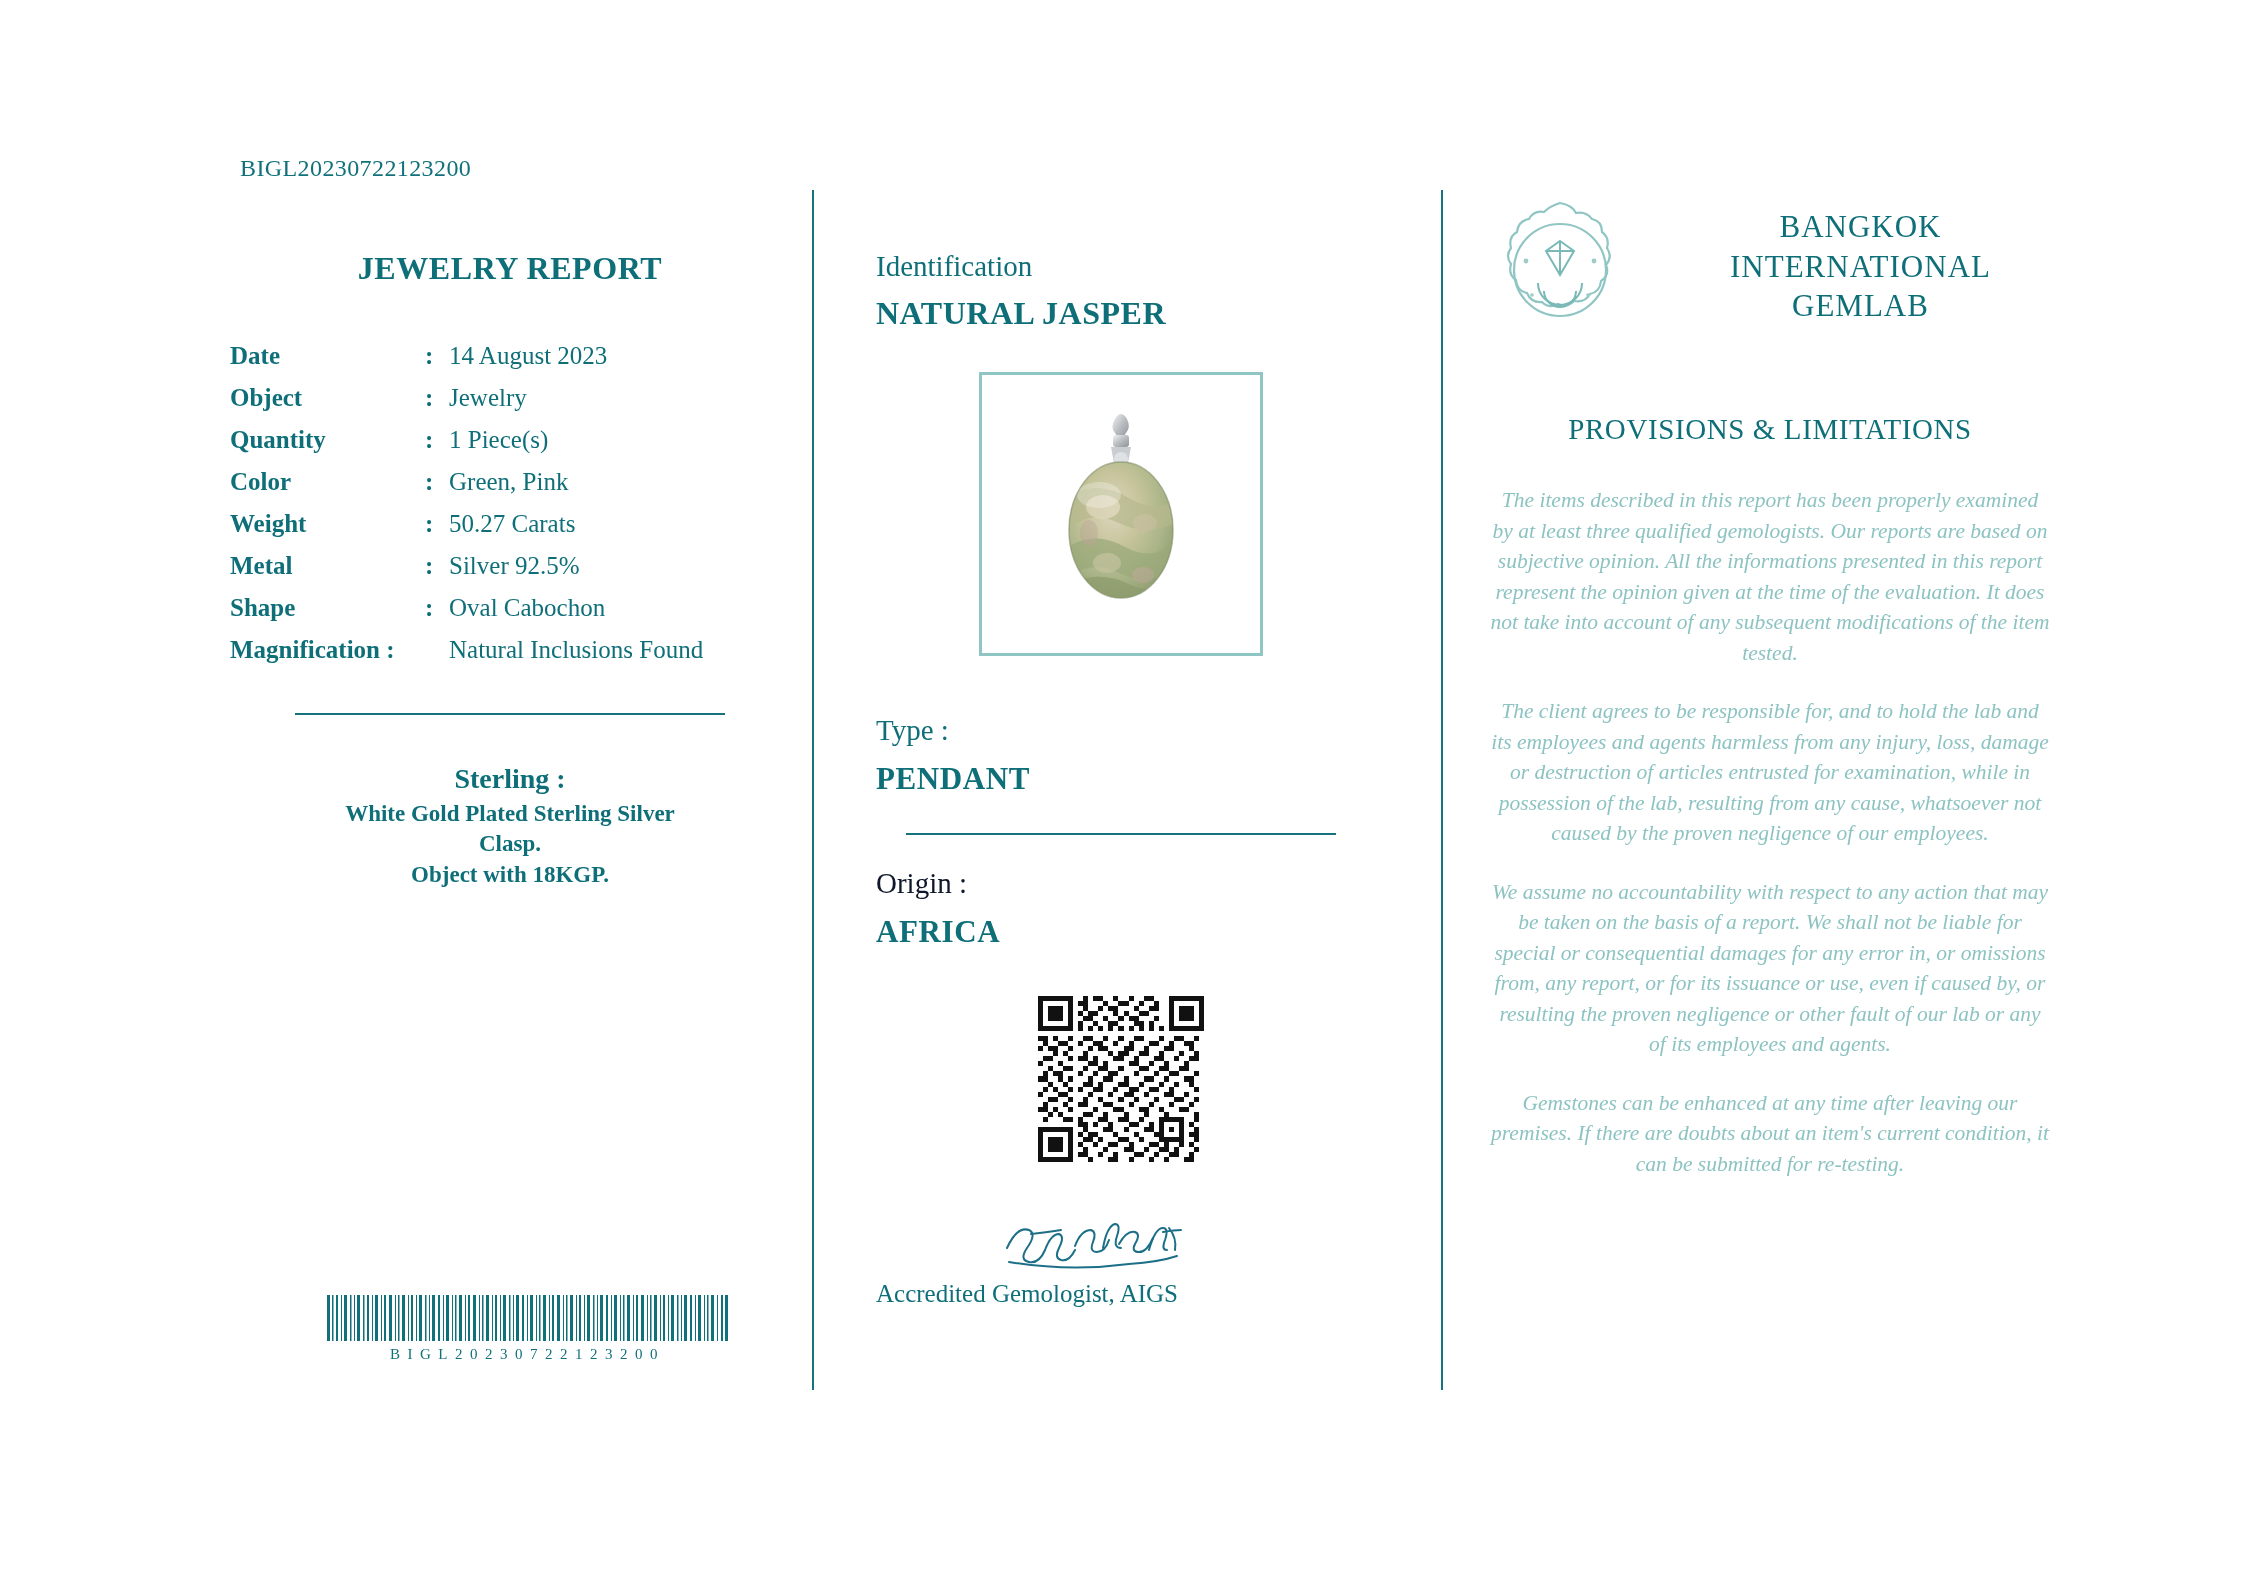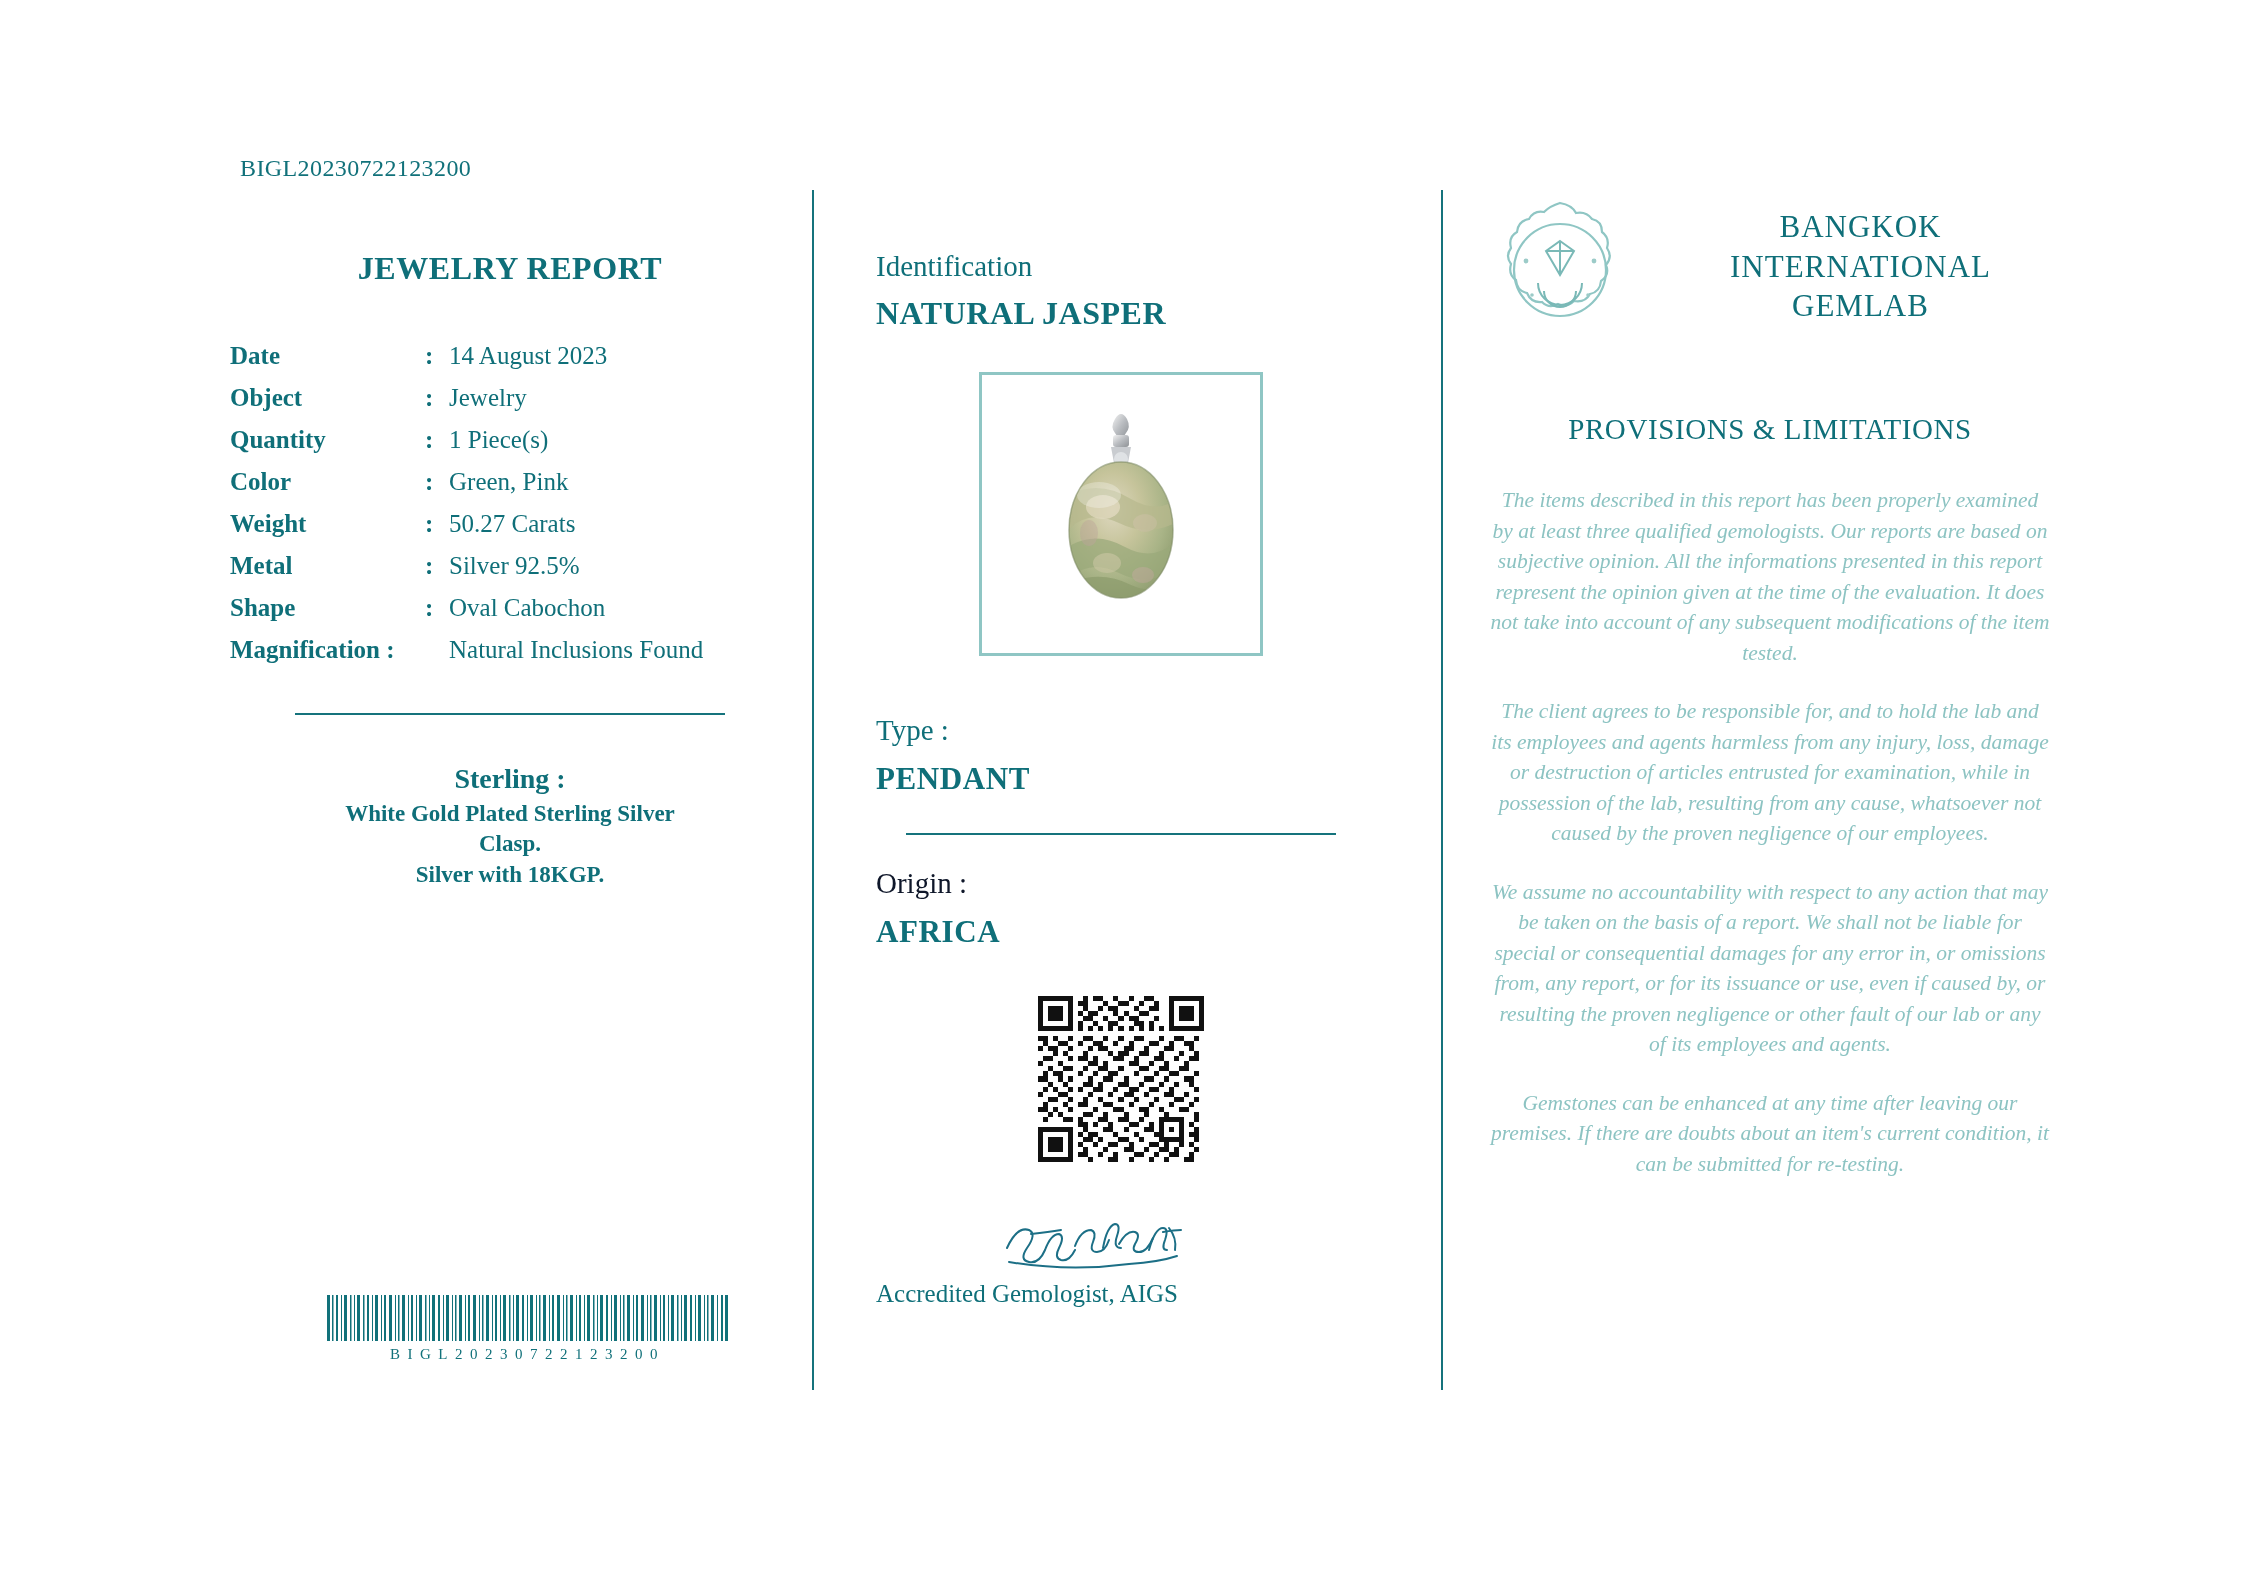--- a/index.html
+++ b/index.html
@@ -302,21 +302,21 @@
       </tr>
     </tbody>
       </table>
 
     <div class="rule"></div>
 
     <div class="comments-title">Sterling :</div>
     <div class="comments-body">
       <div>White Gold Plated Sterling Silver</div>
       <div>Clasp.</div>
-      <div>Silver with 18KGP.</div>
+      <div>Object with 18KGP.</div>
     </div>
   </div>
 
   <div class="barcode-wrap">
     <svg class="barcode-bars" viewBox="0 0 405 46" preserveAspectRatio="none">
       <g fill="#11717a">
         <rect x="2" y="0" width="3" height="46"></rect>
           <rect x="7" y="0" width="1.5" height="46"></rect>
         <rect x="11" y="0" width="2" height="46"></rect>
           <rect x="16" y="0" width="1" height="46"></rect>

